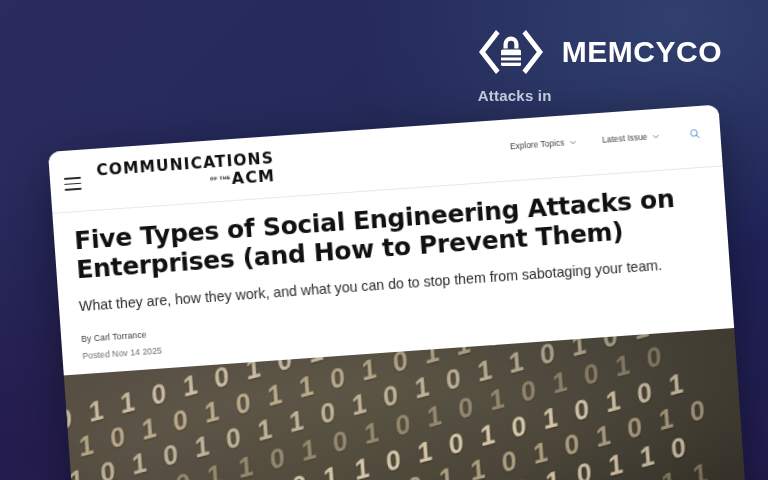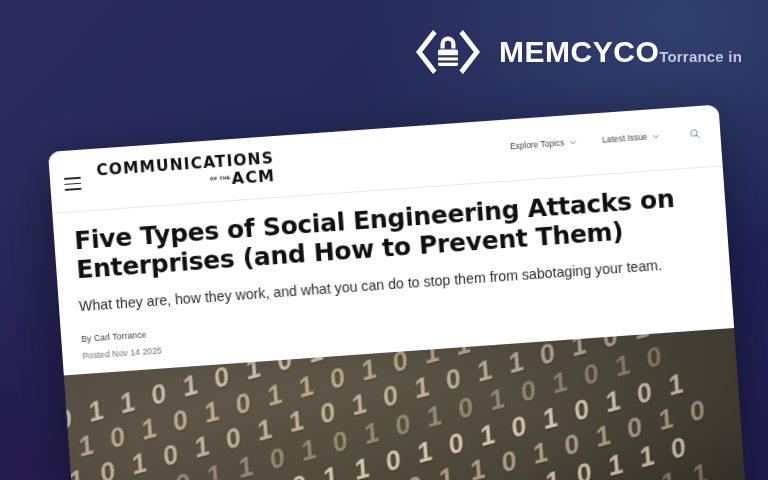--- a/index.html
+++ b/index.html
@@ -17,24 +17,24 @@
     background:
       radial-gradient(ellipse 520px 380px at 88% 4%, #31406f 0%, rgba(49,64,111,0) 62%),
       radial-gradient(ellipse 420px 420px at 2% 96%, #241b4d 0%, rgba(36,27,77,0) 66%),
       linear-gradient(134deg, #2b2c5e 0%, #262a5c 28%, #232a58 55%, #20235a 78%, #221c4e 100%);
     overflow:hidden;
   }
 
   
   #brand {
     position:absolute;
-    top:26px; right:24px;
-    display:flex;
-    flex-direction:row;
-    align-items:center;
+    top:26px; right:46px;
+    display:flex;
+    flex-direction:column;
+    align-items:flex-start;
     z-index:30;
   }
   #brand-row {
     display:flex;
     align-items:center;
     gap:18px;
   }
   #brand-mark { width:66px; height:52px; display:block; flex:0 0 auto; }
   #brand-word {
     color:#ffffff;
@@ -245,21 +245,21 @@
         <path d="M48 4 L44.4 7.6 L58.8 26 L44.4 44.4 L48 48 L65 26 Z" fill="#ffffff"></path>
 
         <path d="M33 10.5 a7.5 7.5 0 0 0 -7.5 7.5 v4.5 h4.2 v-4.5 a3.3 3.3 0 0 1 6.6 0 v4.5 h4.2 v-4.5 a7.5 7.5 0 0 0 -7.5 -7.5 z" fill="#ffffff"></path>
 
         <rect x="23" y="23.5" width="20" height="16.5" rx="1.6" fill="#ffffff"></rect>
         <rect x="23" y="29.2" width="20" height="2.3" fill="#2b3460"></rect>
         <rect x="23" y="34.4" width="20" height="2.3" fill="#2b3460"></rect>
       </svg>
       <div id="brand-word">MEMCYCO</div>
     </div>
-    <div id="featured-in">Torrance in</div>
+    <div id="featured-in">Attacks in</div>
   </div>
 
   <div id="card-wrap">
     <div id="card">
 
       <div id="site-header">
 
         <div id="hamburger">
           <span></span>
             <span></span>

